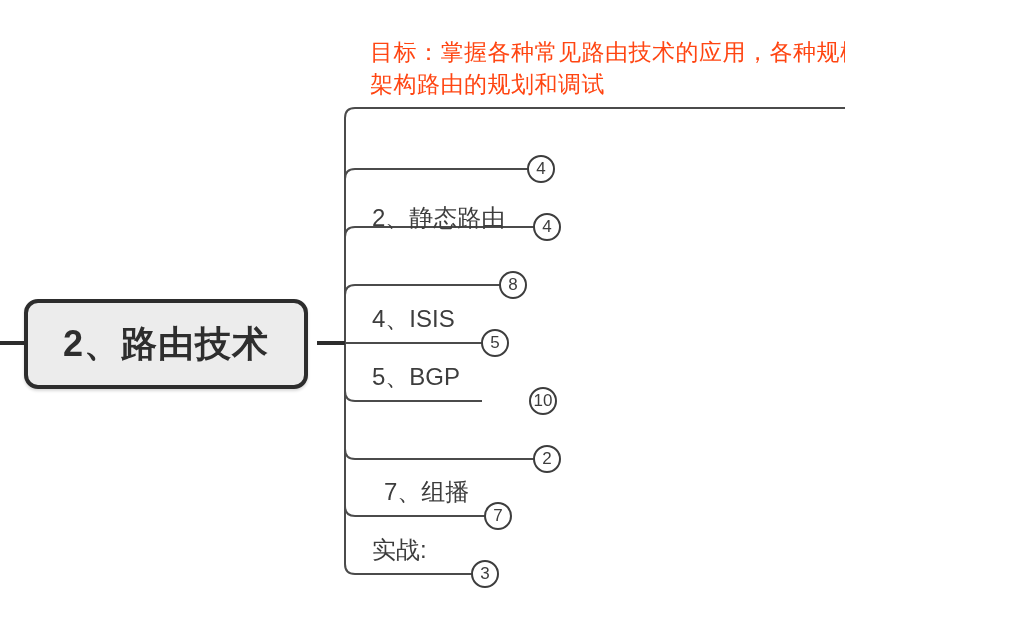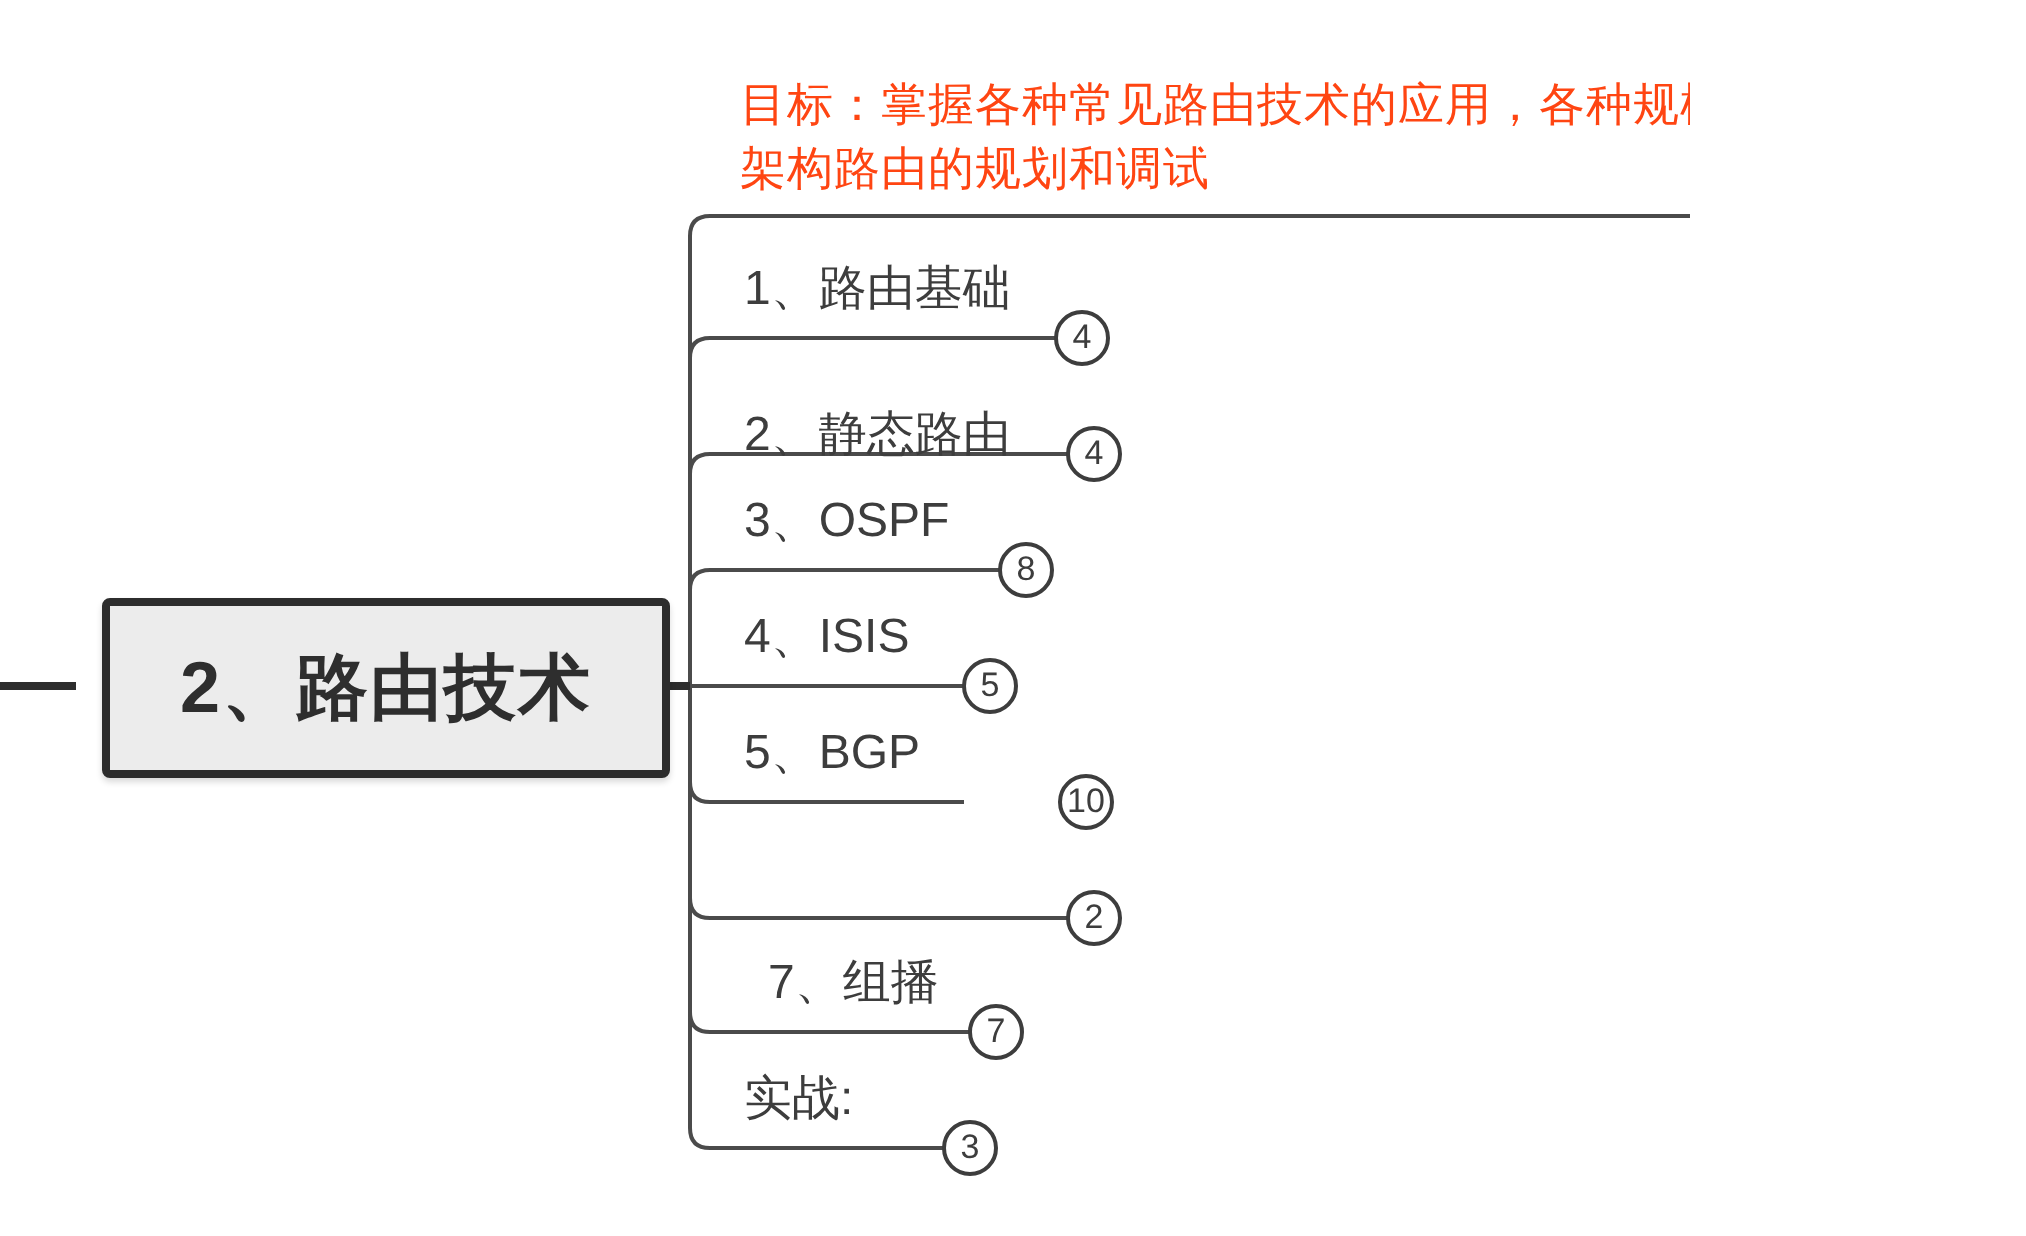--- a/index.html
+++ b/index.html
@@ -20,25 +20,25 @@
   svg.lines{position:absolute;left:0;top:0;width:1013px;height:618px;}
 
   .goal{
     position:absolute;left:370px;top:36px;width:545px;
     font-size:23px;line-height:32px;
     color:var(--accent);
     letter-spacing:0.5px;
   }
 
   .root-node{
-    position:absolute;left:51px;top:299px;width:284px;height:90px;
+    position:absolute;left:24px;top:299px;width:284px;height:90px;
     box-sizing:border-box;
     background:var(--node-fill);
     border:4px solid var(--node-border);
-    border-radius:4px;
+    border-radius:14px;
     display:flex;align-items:center;justify-content:center;
     box-shadow:0 2px 3px rgba(0,0,0,0.15);
   }
   .root-node span{
     font-size:36px;font-weight:bold;color:#2E2E2E;
     white-space:nowrap;letter-spacing:1px;
   }
 
   .child-label{
     position:absolute;left:372px;height:32px;line-height:32px;
@@ -82,27 +82,25 @@
     <path d="M 0 343 H 38" stroke="#2D2D2D" stroke-width="4"></path>
     <path d="M 317 343 H 345" stroke="#2D2D2D" stroke-width="4"></path>
   </svg>
 
   <div class="goal">目标：掌握各种常见路由技术的应用，各种规模网络架构路由的规划和调试</div>
 
   <div class="root-node">
     <span>2、路由技术</span>
   </div>
 
-  <div class="child-label t0">1、路由基础</div>
   <div class="badge g0">4</div>
 
   <div class="child-label t1">2、静态路由</div>
   <div class="badge g1">4</div>
 
-  <div class="child-label t2">3、OSPF</div>
   <div class="badge g2">8</div>
 
   <div class="child-label t3">4、ISIS</div>
   <div class="badge g3">5</div>
 
   <div class="child-label t4">5、BGP</div>
   <div class="badge g4">10</div>
 
   <div class="badge g5">2</div>
 

